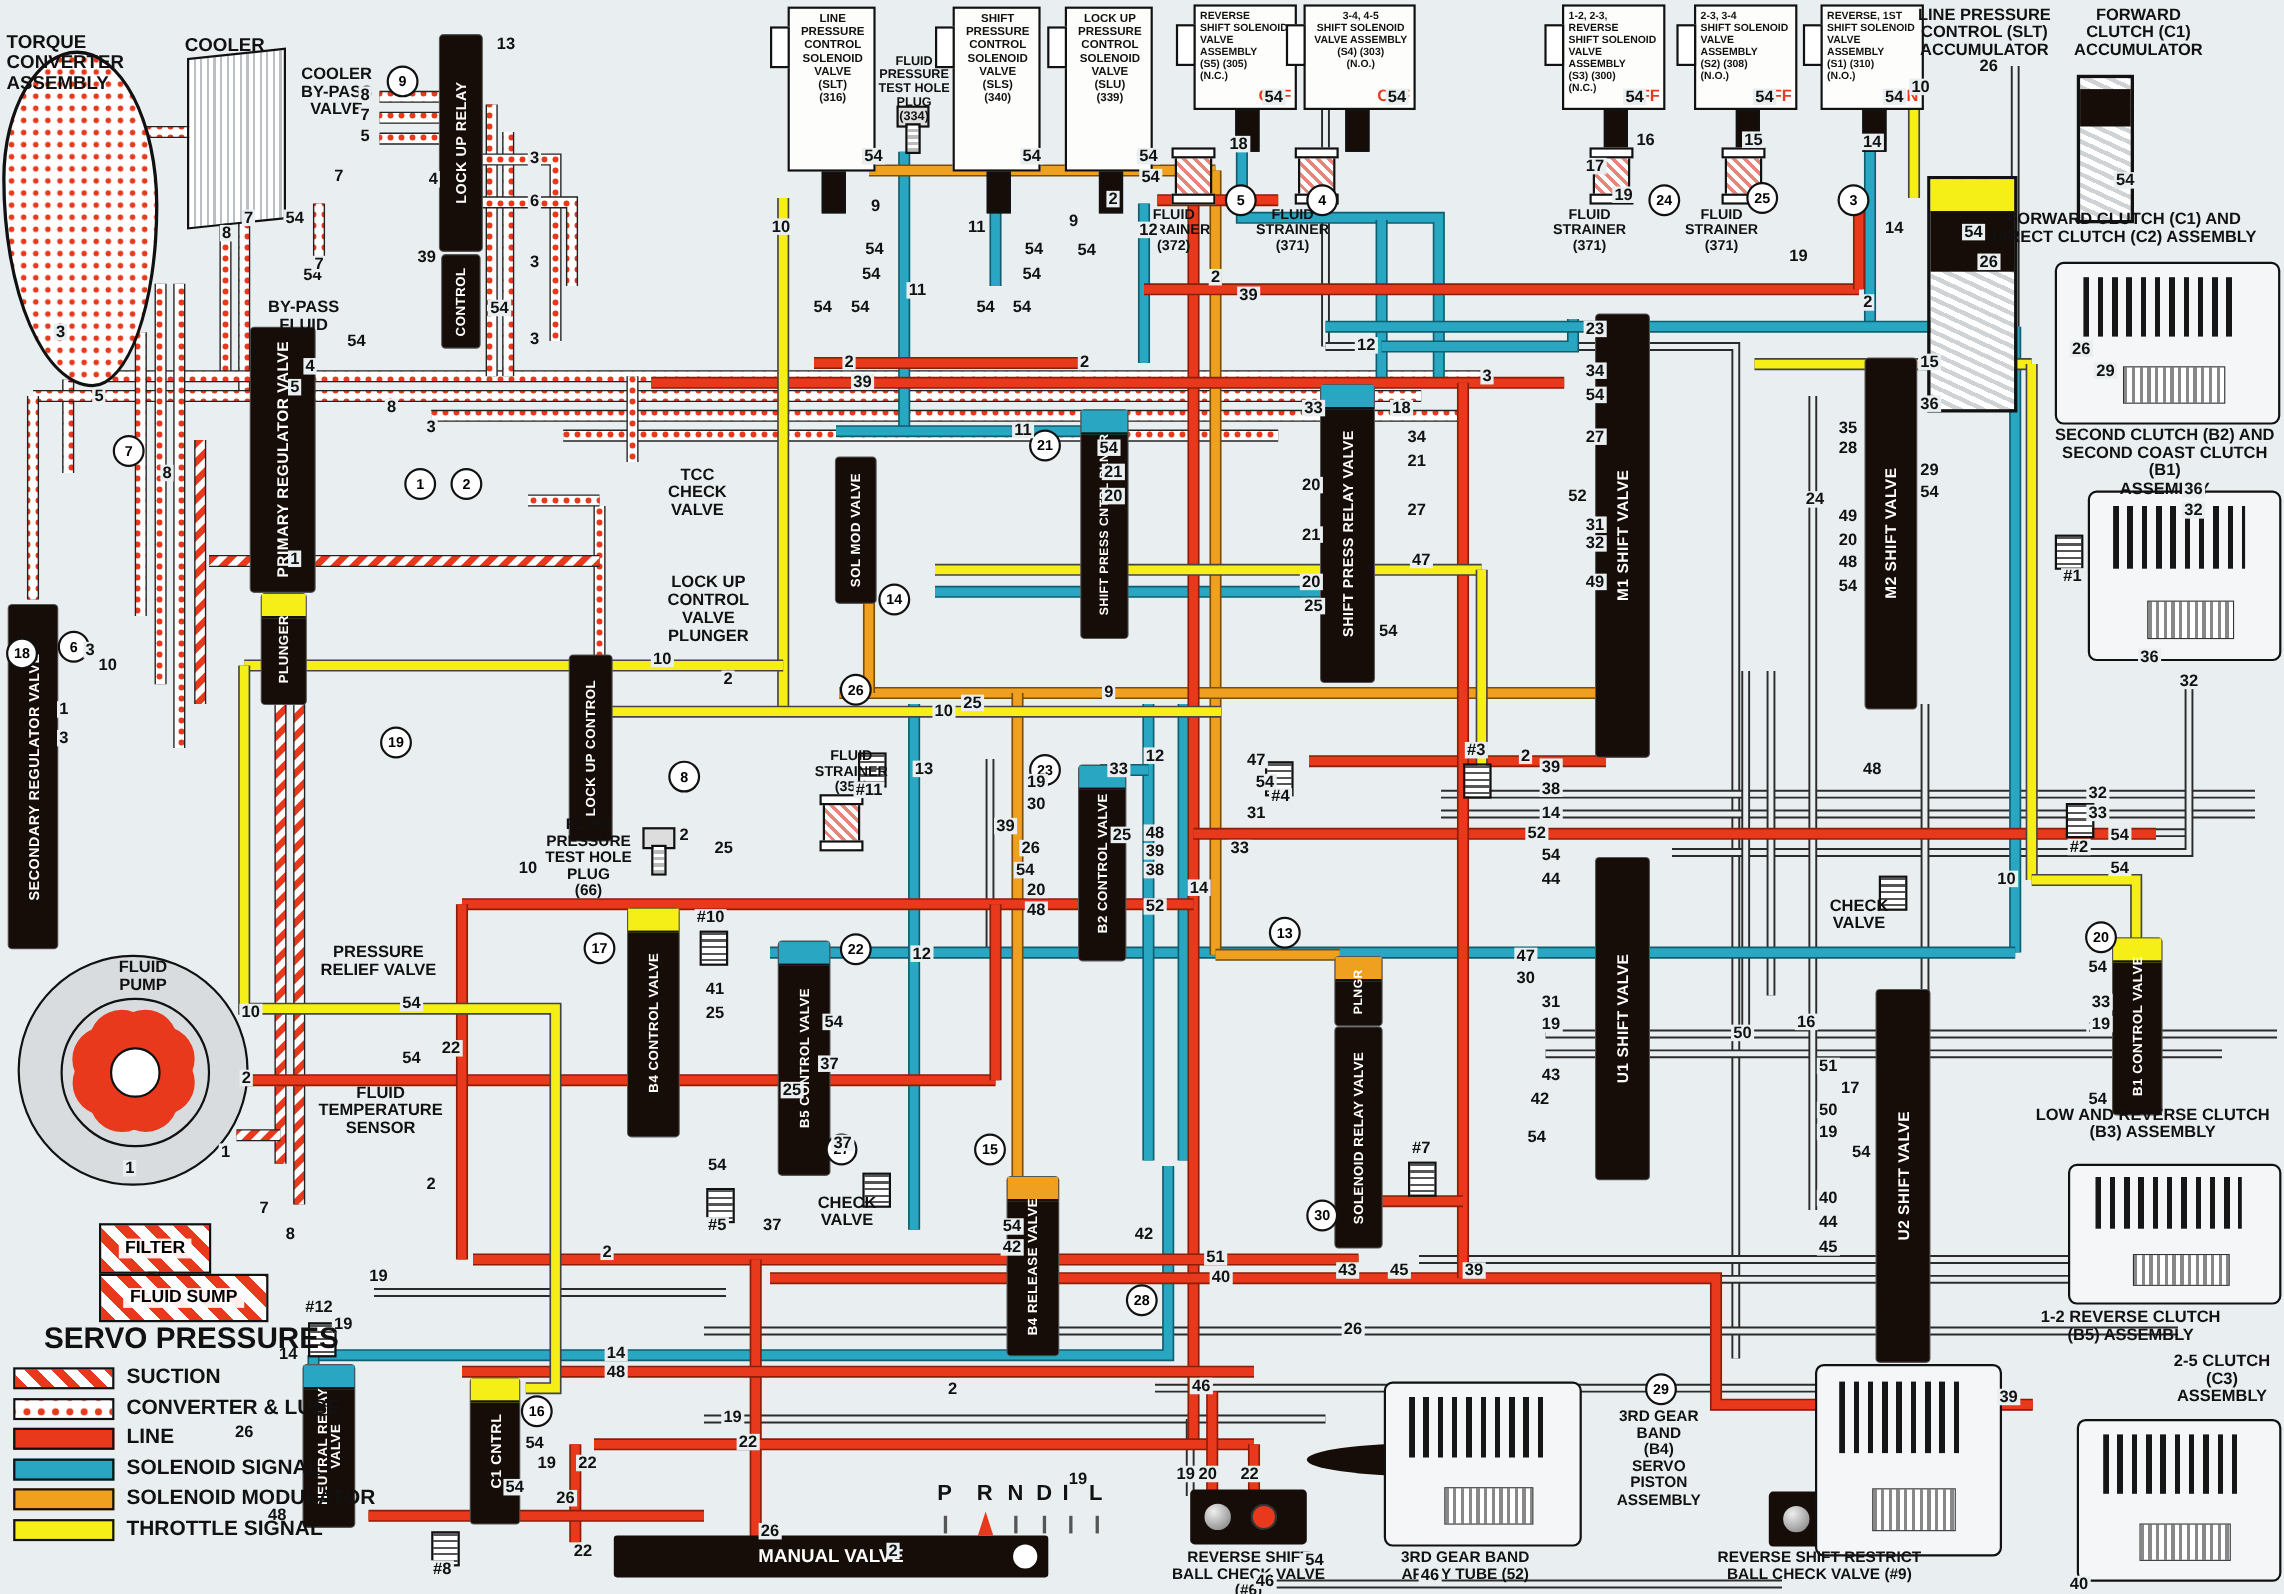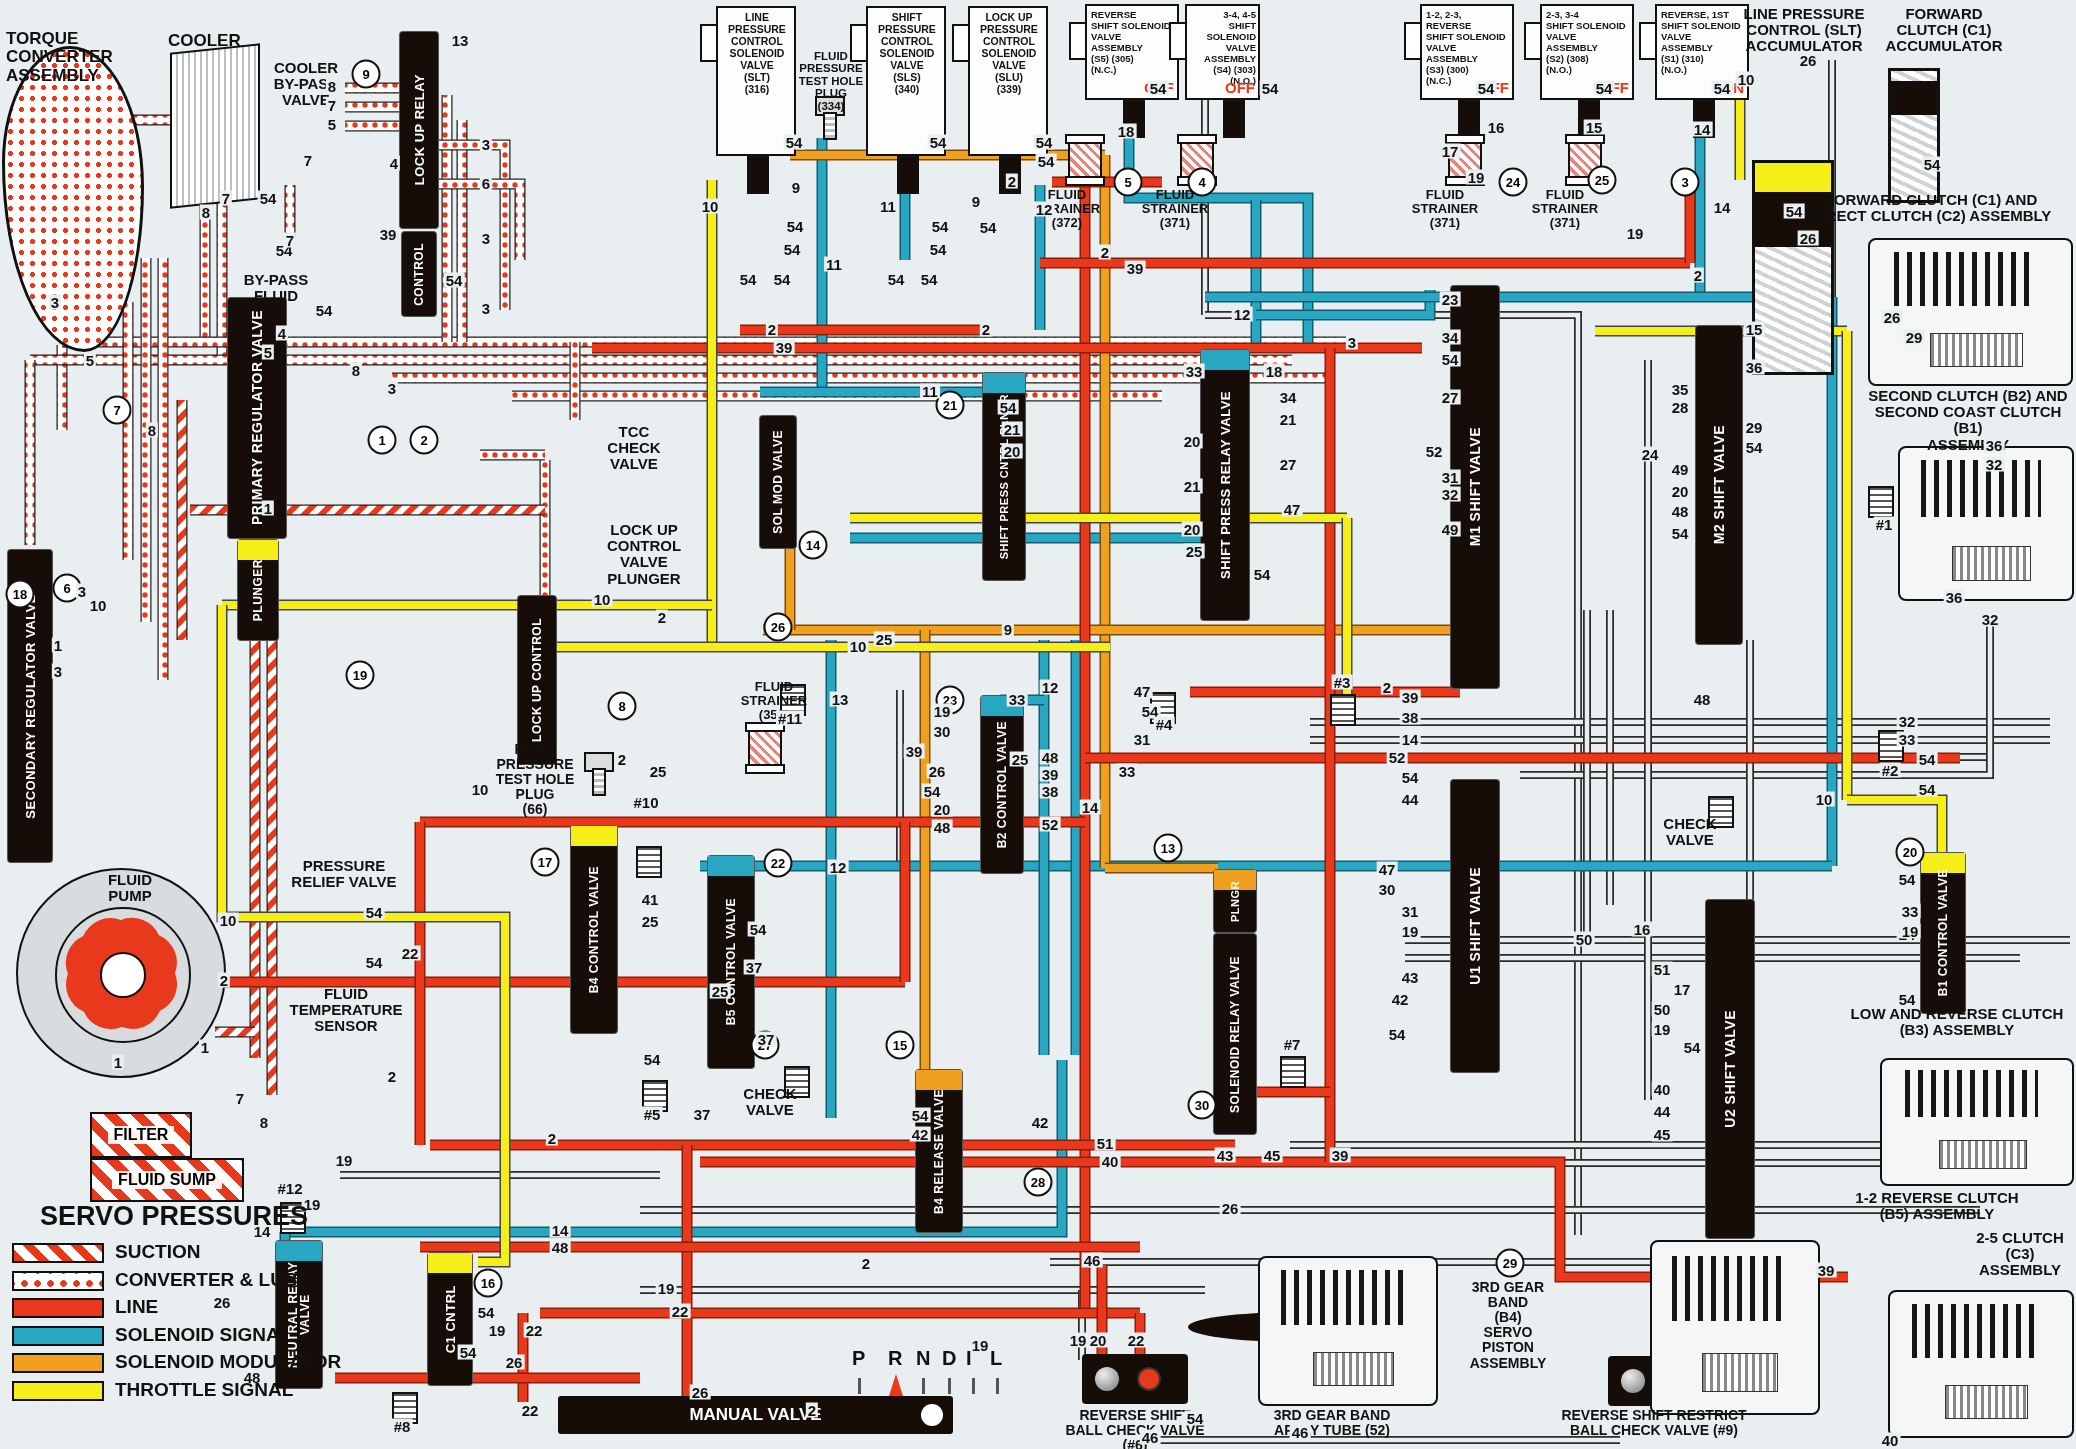--- a/index.html
+++ b/index.html
@@ -426,21 +426,21 @@
     <div class="sol-box" style="left: 1085px; top: 4px; width: 94px; height: 96px; font-size: 9.5px; text-align: left;">
       <div>REVERSE</div>
       <div>SHIFT SOLENOID</div>
       <div>VALVE ASSEMBLY</div>
       <div>(S5) (305)</div>
       <div>(N.C.)</div>
       <span class="status">OFF</span>
     </div>
     <div class="tab" style="left: 1069px; top: 22px; width: 14px; height: 34px;"></div>
     <div class="abs" style="left: 1123px; top: 100px; width: 18px; height: 34px; border: 2px solid rgb(17, 17, 17); background: rgb(23, 13, 8);"></div>
-    <div class="sol-box" style="left: 1185px; top: 4px; width: 75px; height: 96px; font-size: 9.5px; text-align: right;">
+    <div class="sol-box" style="left: 1185px; top: 4px; width: 102px; height: 96px; font-size: 9.5px; text-align: center;">
       <div>3-4, 4-5</div>
       <div>SHIFT SOLENOID</div>
       <div>VALVE ASSEMBLY</div>
       <div>(S4) (303)</div>
       <div>(N.O.)</div>
       <span class="status">OFF</span>
     </div>
     <div class="tab" style="left: 1169px; top: 22px; width: 14px; height: 34px;"></div>
     <div class="abs" style="left: 1223px; top: 100px; width: 18px; height: 34px; border: 2px solid rgb(17, 17, 17); background: rgb(23, 13, 8);"></div>
     <div class="sol-box" style="left: 1420px; top: 4px; width: 94px; height: 96px; font-size: 9.5px; text-align: left;">
@@ -835,21 +835,21 @@
     <div class="tag" style="left: 1105px; top: 252px;">2</div>
     <div class="tag" style="left: 1135px; top: 268px;">39</div>
     <div class="tag" style="left: 1352px; top: 342px;">3</div>
     <div class="tag" style="left: 1884px; top: 524px;">#1</div>
     <div class="tag" style="left: 1890px; top: 770px;">#2</div>
     <div class="tag" style="left: 1342px; top: 682px;">#3</div>
     <div class="tag" style="left: 1164px; top: 724px;">#4</div>
     <div class="tag" style="left: 652px; top: 1114px;">#5</div>
     <div class="tag" style="left: 1292px; top: 1044px;">#7</div>
     <div class="tag" style="left: 402px; top: 1426px;">#8</div>
-    <div class="tag" style="left: 646px; top: 802px;">#10</div>
+    <div class="tag" style="left: 646px; top: 834px;">#10</div>
     <div class="tag" style="left: 790px; top: 718px;">#11</div>
     <div class="tag" style="left: 290px; top: 1188px;">#12</div>
     <div class="txt" style="left: 852px; top: 1348px; font-size: 20px;">P</div>
     <div class="abs" style="left: 858px; top: 1378px; width: 3px; height: 16px; background: rgb(85, 85, 85);"></div>
     <div class="txt" style="left: 888px; top: 1348px; font-size: 20px;">R</div>
     <div class="abs" style="left: 894px; top: 1378px; width: 3px; height: 16px; background: transparent;"></div>
     <div class="abs" style="left: 889px; top: 1374px; width: 0px; height: 0px; border-left: 7px solid transparent; border-right: 7px solid transparent; border-bottom: 22px solid rgb(232, 57, 29);"></div>
     <div class="txt" style="left: 916px; top: 1348px; font-size: 20px;">N</div>
     <div class="abs" style="left: 922px; top: 1378px; width: 3px; height: 16px; background: rgb(85, 85, 85);"></div>
     <div class="txt" style="left: 942px; top: 1348px; font-size: 20px;">D</div>

